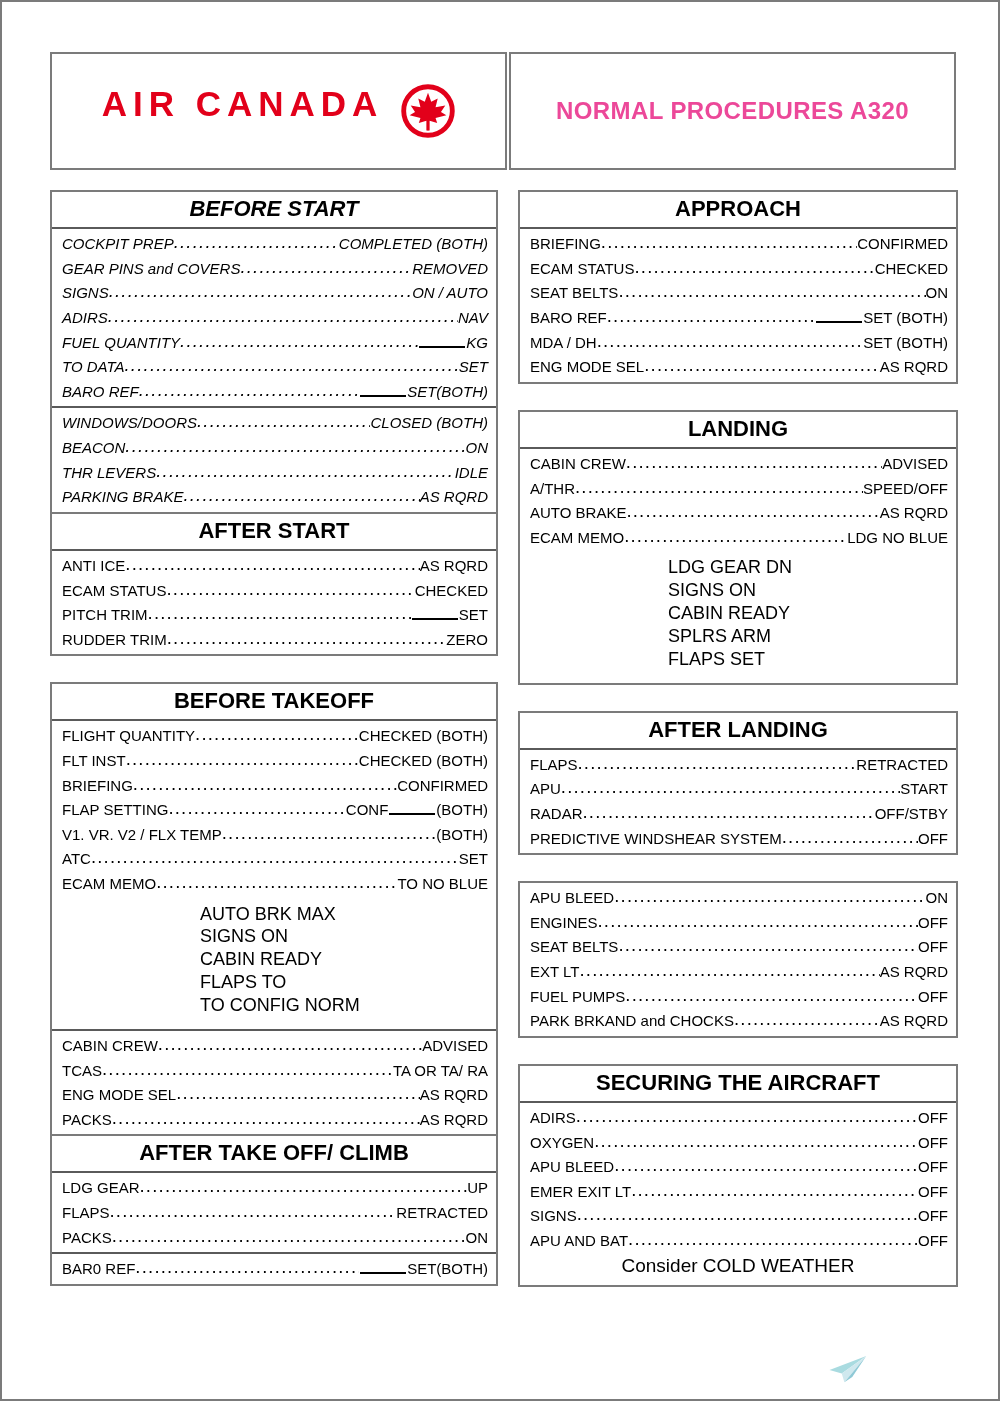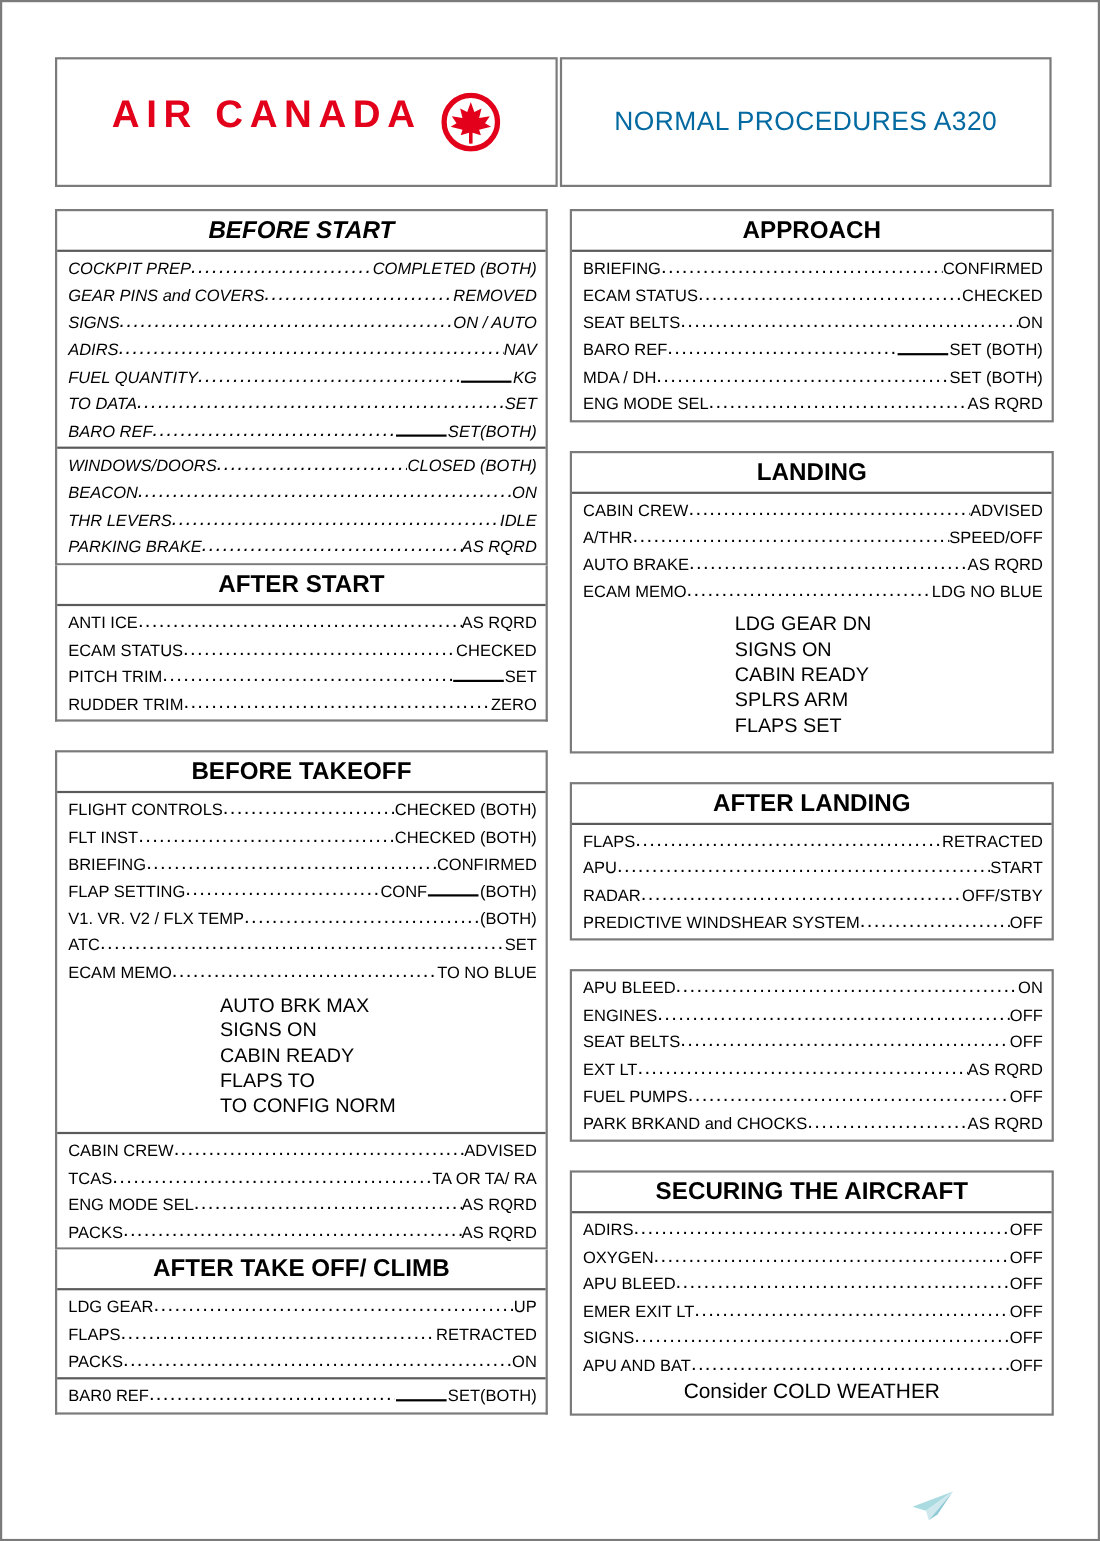--- a/index.html
+++ b/index.html
@@ -51,23 +51,23 @@
     color: #e2001a;
     font-weight: bold;
     font-size: 35px;
     letter-spacing: 6px;
     font-family: "Liberation Sans", sans-serif;
     white-space: nowrap;
   }
   .logo-mark { width: 54px; height: 54px; display: block; }
 
   .hdr-title {
-    font-weight: normal;
+    font-weight: bold;
     font-size: 24px;
-    color: #0369a1;
+    color: #ec4899;
     letter-spacing: 0.4px;
     white-space: nowrap;
   }
 
   
   .col {
     position: absolute;
     top: 188px;
   }
   .col-left  { left: 48px;  width: 448px; }
@@ -273,21 +273,21 @@
             <span class="item">RUDDER TRIM</span>
             <span class="dots"></span>
             <span class="action">ZERO</span>
           </div>
         </div>
       </div>
       <div class="card" style="margin-bottom: 0px;">
         <div class="card-title">BEFORE TAKEOFF</div>
         <div class="card-body">
           <div class="row">
-            <span class="item">FLIGHT  CONTROLS</span>
+            <span class="item">FLIGHT  QUANTITY</span>
             <span class="dots"></span>
             <span class="action">CHECKED (BOTH)</span>
           </div>
           <div class="row">
             <span class="item">FLT INST</span>
             <span class="dots"></span>
             <span class="action">CHECKED (BOTH)</span>
           </div>
           <div class="row">
             <span class="item">BRIEFING</span>

